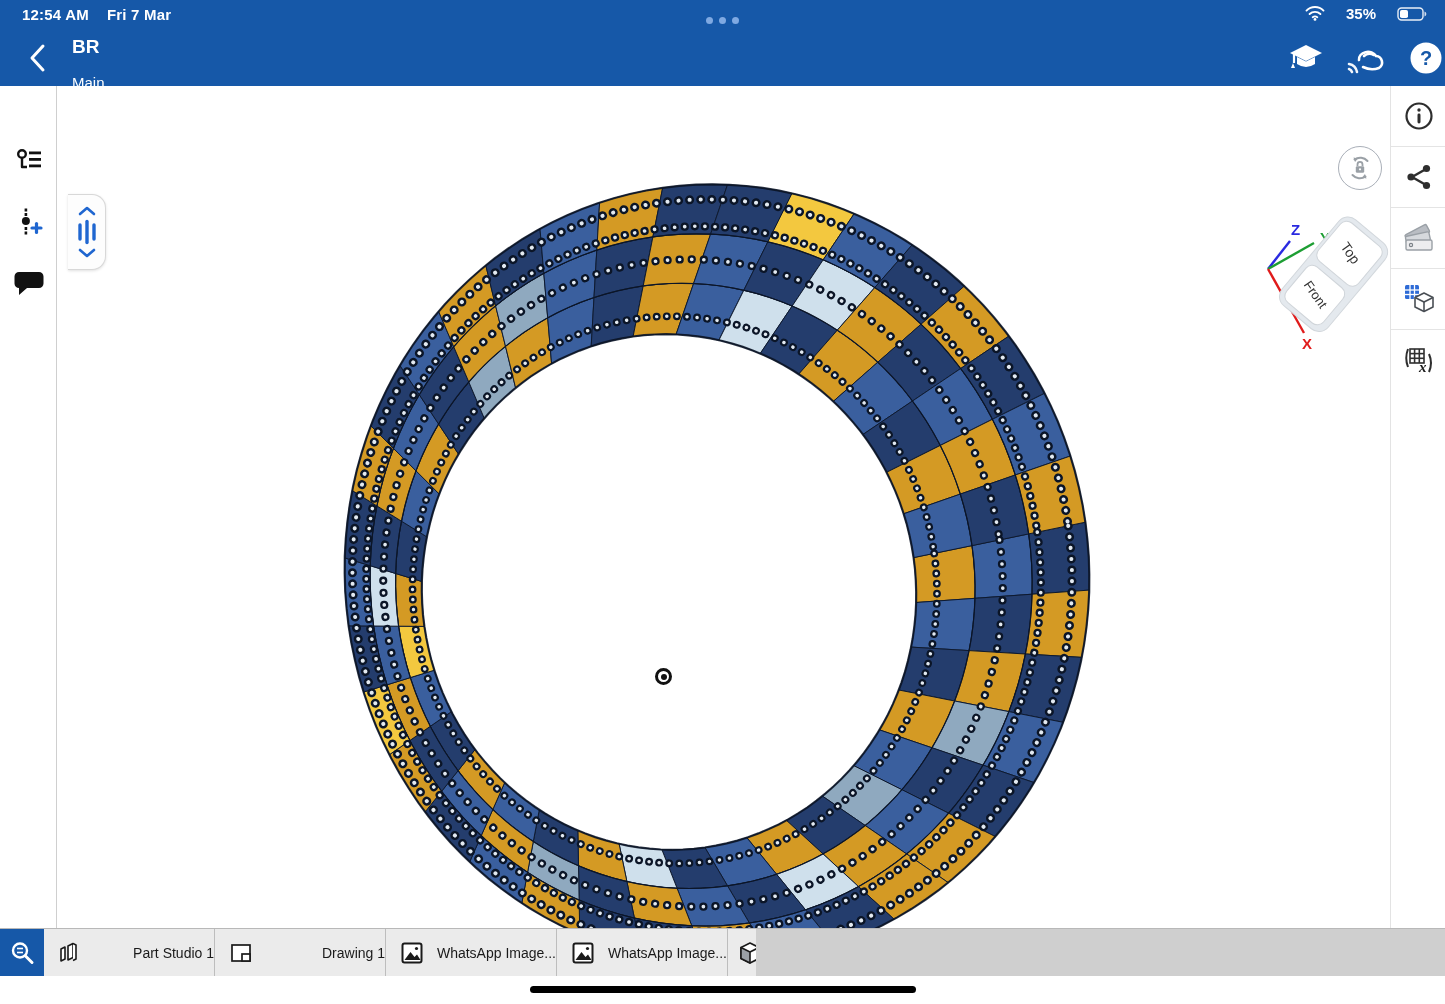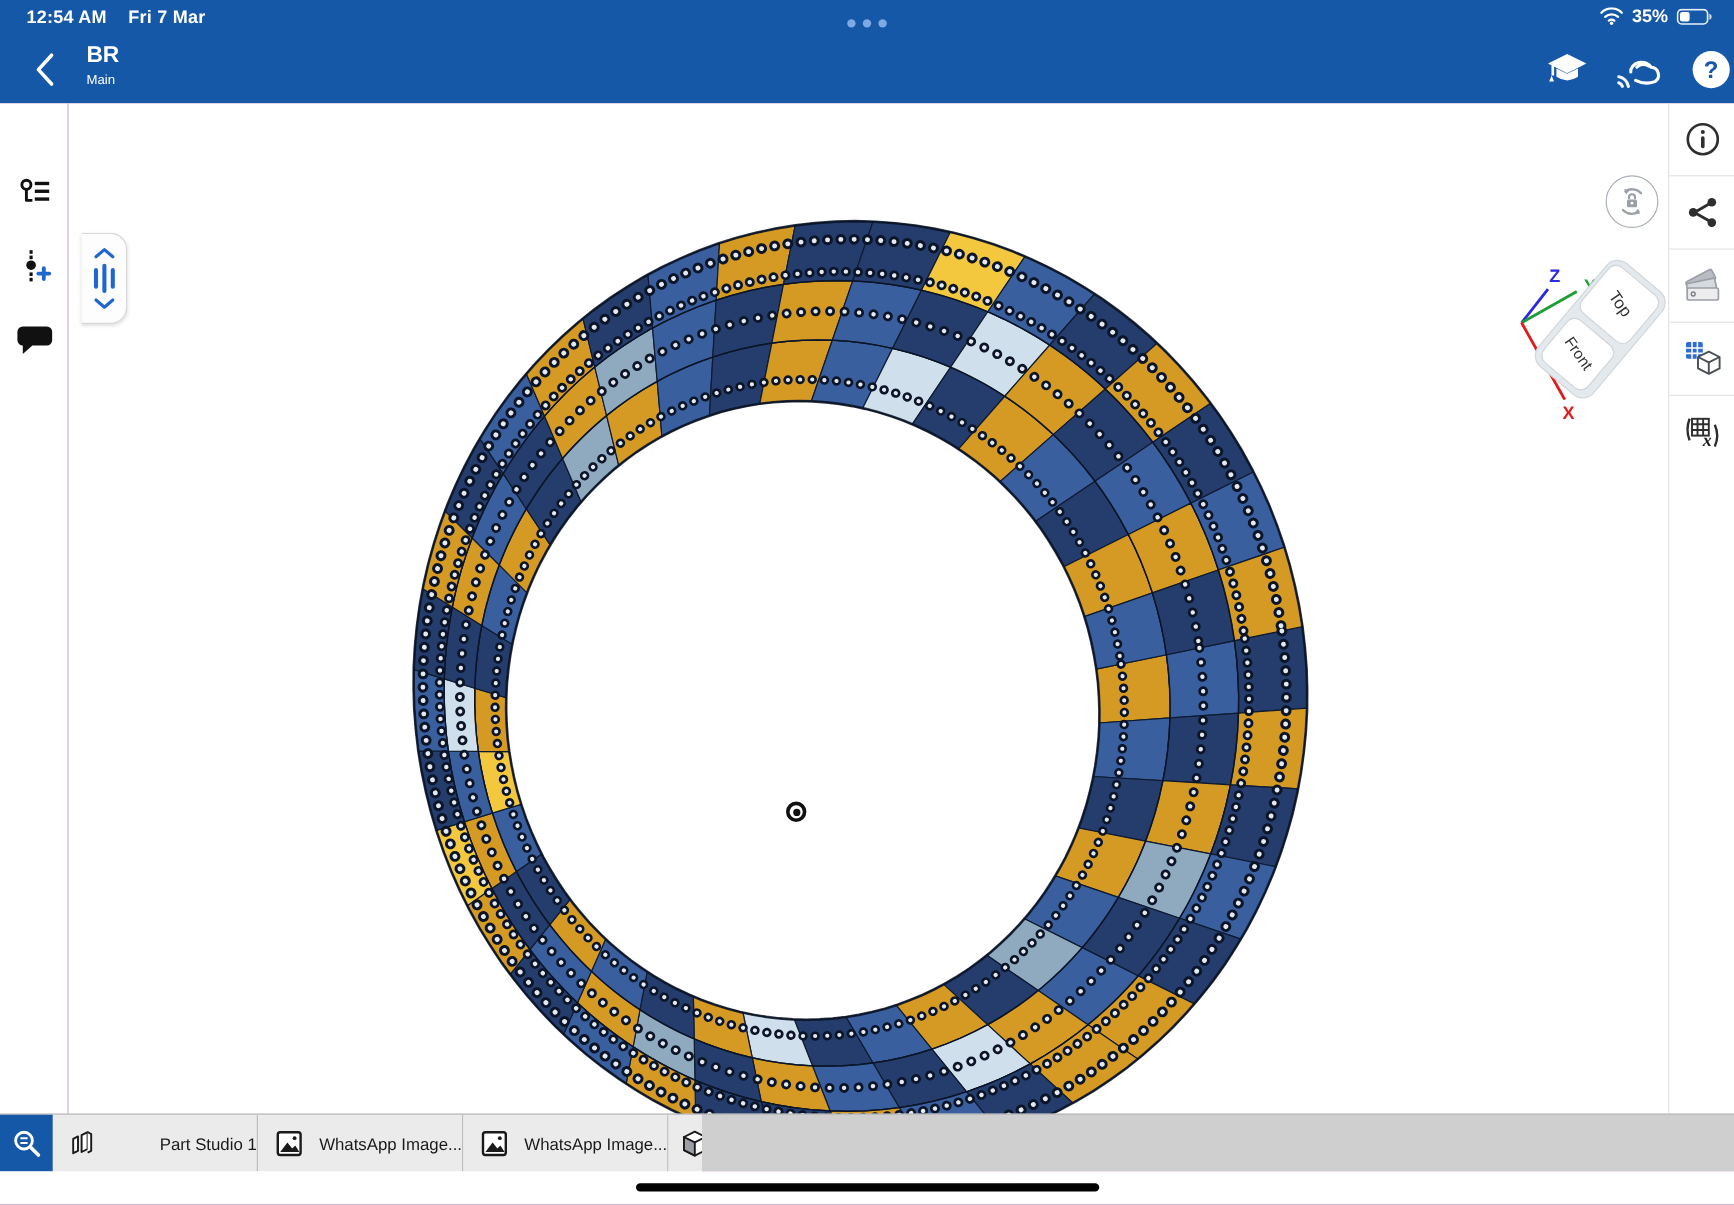--- a/index.html
+++ b/index.html
@@ -1,33 +1,33 @@
 <!DOCTYPE html>
 <html><head>
 <meta charset="utf-8">
 <style>
   * { margin:0; padding:0; box-sizing:border-box; }
   html,body { width:1445px; height:1004px; overflow:hidden; }
   body { font-family:"Liberation Sans", sans-serif; background:#fff; }
-  #app { position:relative; width:1445px; height:1004px; background:#701a75; overflow:hidden; }
+  #app { position:relative; width:1445px; height:1004px; background:#0ea5e9; overflow:hidden; }
 
   
   .topbar { position:absolute; left:0; top:0; width:1445px; height:86px; background:#1658a8; }
   .statusbar { position:absolute; left:0; top:0; width:1445px; height:30px; color:#fff; }
   .status-left { position:absolute; left:22px; top:6px; font-size:15px; font-weight:bold; letter-spacing:.2px; }
   .status-left .date { margin-left:18px; font-weight:bold; }
   .status-dots { position:absolute; left:0; right:0; top:10px; text-align:center; }
   .status-dots span { display:inline-block; width:7px; height:7px; border-radius:50%; background:#7fa9e2; margin:0 3px; }
-  .status-right { position:absolute; right:18px; top:5px; display:flex; align-items:center; gap:7px; font-size:15px; font-weight:bold; }
+  .status-right { position:absolute; right:18px; top:5px; display:flex; align-items:center; gap:21px; font-size:15px; font-weight:bold; }
 
   .appheader { position:absolute; left:12px; top:30px; width:1445px; height:56px; color:#fff; }
   .back-btn { position:absolute; left:16px; top:12px; width:30px; height:32px; cursor:pointer; }
   .doc-titles { position:absolute; left:60px; top:6px; line-height:1.15; }
   .doc-title { font-size:19px; font-weight:bold; }
-  .doc-subtitle { font-size:11px; font-weight:normal; margin-top:3px; }
+  .doc-subtitle { font-size:15px; font-weight:normal; margin-top:16px; }
   .header-icons { position:absolute; right:12px; top:8px; display:flex; align-items:center; gap:22px; }
   .header-icons .hicon { width:38px; height:40px; display:flex; align-items:center; justify-content:center; }
 
   
   .left-sidebar { position:absolute; left:0; top:86px; width:57px; height:890px; background:#fff; border-right:1px solid #cfcfcf; }
   .ls-icon { position:absolute; left:0; width:57px; display:flex; justify-content:center; }
 
   
   .toolbar { position:absolute; left:68px; top:92px; width:1322px; height:47px; background:#e9edf4; display:flex; align-items:center; }
   .tb-left { display:flex; align-items:center; gap:14px; padding-left:14px; }
@@ -503,20 +503,31 @@
               <path d="M10 5 l5 -2.5 v14 l-5 2.5 z"></path>
               <path d="M15 2.5 l3 1.5 v14 l-3 1.5"></path>
             </g>
           </svg>
         </span>
         <span class="tab-label">Part Studio 1</span>
       </div>
       <div class="tab">
         <span class="tab-icon">
           <svg width="24" height="24" viewBox="0 0 24 24">
+            <g fill="#fff" stroke="#1a1a1a" stroke-width="1.7">
+              <rect x="3" y="4" width="18" height="16"></rect>
+              <rect x="13" y="13" width="8" height="7"></rect>
+            </g>
+          </svg>
+        </span>
+        <span class="tab-label">Drawing 1</span>
+      </div>
+      <div class="tab">
+        <span class="tab-icon">
+          <svg width="24" height="24" viewBox="0 0 24 24">
             <rect x="2.5" y="2.5" width="19" height="19" rx="2" fill="#fff" stroke="#1a1a1a" stroke-width="2"></rect>
             <circle cx="16.5" cy="7.5" r="1.6" fill="#1a1a1a"></circle>
             <path d="M4.5 19 l6 -8 l4 5 l2.5 -2.5 l3.5 5.5 z" fill="#1a1a1a"></path>
           </svg>
         </span>
         <span class="tab-label">WhatsApp Image...</span>
       </div>
       <div class="tab">
         <span class="tab-icon">
           <svg width="24" height="24" viewBox="0 0 24 24">

